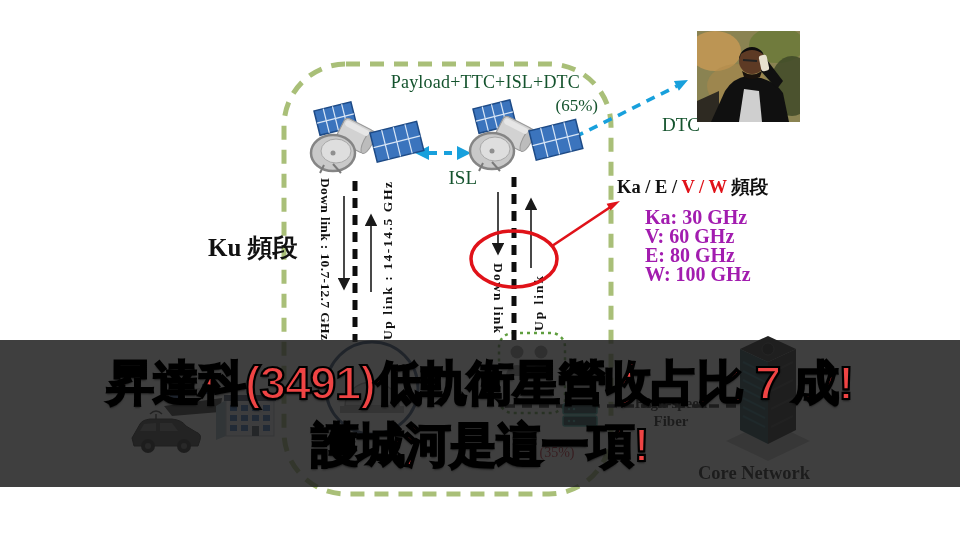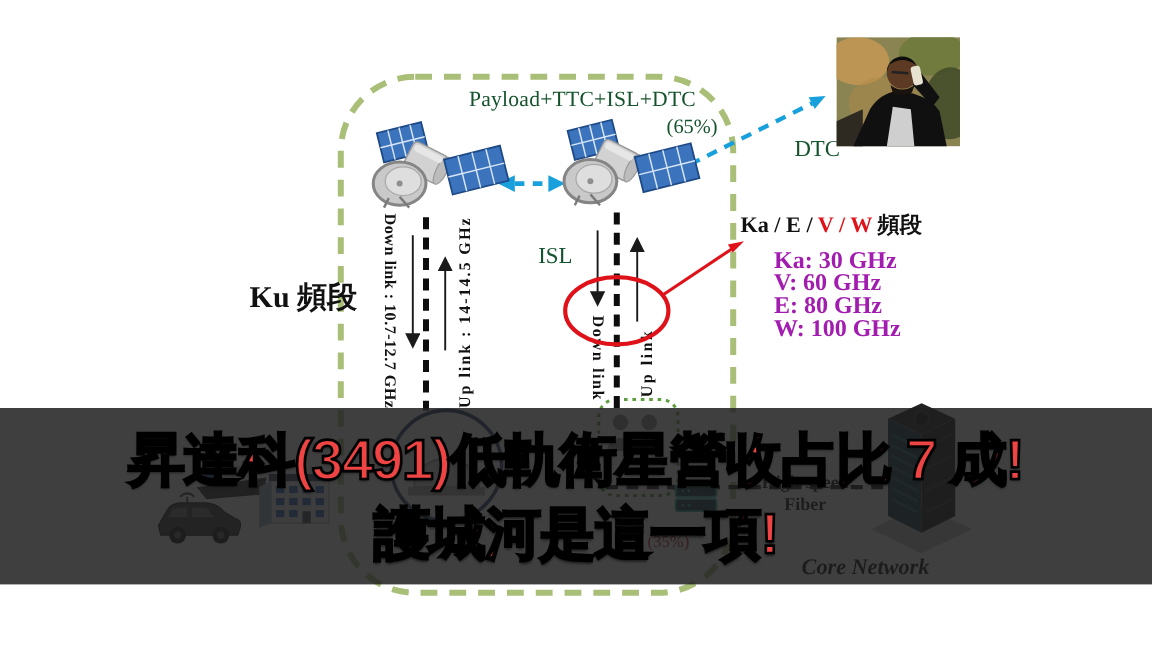--- a/index.html
+++ b/index.html
@@ -6,29 +6,29 @@
   #stage{position:relative;width:960px;height:540px;background:#ffffff;overflow:hidden;
          font-family:"Liberation Serif",serif;}
   .abs{position:absolute;}
   .redtxt{color:#14532d;font-weight:normal;text-align:right;}
   .blktxt{color:#111;font-weight:bold;}
   #diagram-svg{position:absolute;left:0;top:0;z-index:1;}
   .txtlayer{z-index:2;}
   
   #payload-label{left:330px;top:72px;width:250px;font-size:18px;letter-spacing:.2px;}
   #payload-share{left:348px;top:96px;width:250px;font-size:17px;}
-  #isl-label{left:407px;top:167px;width:70px;font-size:19px;margin-top:36px;}
+  #isl-label{left:407px;top:167px;width:70px;font-size:19px;}
   #dtc-label{left:630px;top:114px;width:70px;font-size:19px;}
   #ku-band{left:208px;top:231px;font-size:25px;}
   #ka-band{left:617px;top:174px;font-size:18.5px;font-weight:bold;color:#111;}
   #ka-band .red{color:#e01219;}
   #freq-list{left:645px;top:208px;font-size:20px;line-height:19px;font-weight:bold;color:#a21caf;}
   #fiber-label{left:616px;top:350px;width:110px;font-size:15px;line-height:18px;font-weight:bold;color:#0d0d0d;text-align:center;margin-top:44px;}
   #ground-share{left:524px;top:445px;width:66px;font-size:14px;color:#c41425;font-weight:normal;text-align:center;}
-  #core-label{left:668px;top:458px;width:172px;font-size:18.5px;line-height:30px;font-weight:bold;color:#0d0d0d;text-align:left;font-style:italic;}
+  #core-label{left:668px;top:458px;width:172px;font-size:18.5px;line-height:30px;font-weight:bold;color:#0d0d0d;text-align:center;}
   
   #photo{left:697px;top:31px;width:103px;height:91px;z-index:2;}
   
   #banner{left:0;top:340px;width:960px;height:147px;background:rgba(32,32,32,0.86);z-index:5;
           display:flex;flex-direction:column;justify-content:center;align-items:center;}
   .banner-line{font-family:"Liberation Sans",sans-serif;font-weight:900;font-size:47px;line-height:62px;
                color:#ef4444;-webkit-text-stroke:2.2px #000;letter-spacing:-1px;white-space:nowrap;
                text-shadow:0 2px 2px rgba(0,0,0,.55);}
 </style>
 </head>

